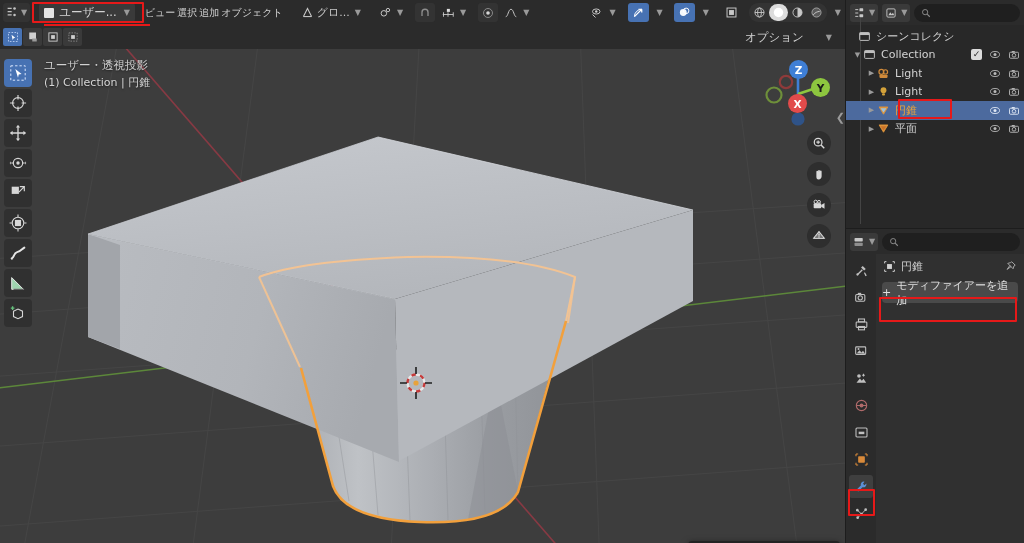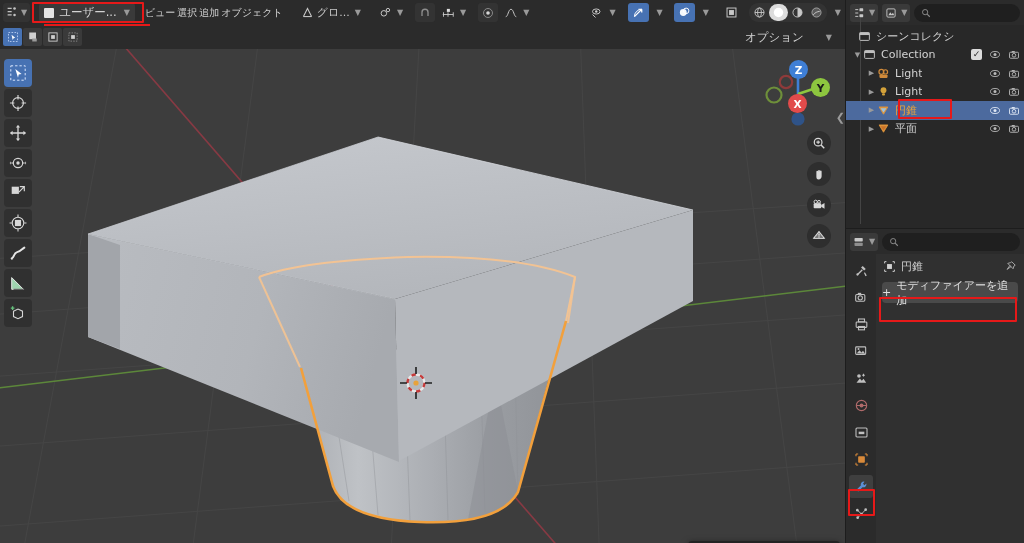--- a/index.html
+++ b/index.html
@@ -510,20 +510,24 @@
       <path d="M301 319 L333 437 Q345 470 420 473 Q500 476 518 443 L566 272" stroke="#f2a03c" stroke-width="2.6" fill="none" stroke-linejoin="round"></path>
 
       <g transform="translate(416,334)">
         <circle r="8.5" fill="none" stroke="#e8e8e8" stroke-width="2.4"></circle>
         <circle r="8.5" fill="none" stroke="#c43a3a" stroke-width="2.4" stroke-dasharray="4.4 4.4"></circle>
         <circle r="2.6" fill="#e8a33c"></circle>
         <path d="M0 -16 V-9 M0 9 V16 M-16 0 H-9 M9 0 H16" stroke="#1f1f1f" stroke-width="1.6"></path>
       </g>
     </svg>
 
+    <div class="vp-text">
+      <div>ユーザー・透視投影</div>
+      <div class="l2">(1) Collection | 円錐</div>
+    </div>
 
     <div class="lefttools">
       <div class="lt-btn active">
         <svg width="18" height="18" viewBox="0 0 20 20">
           <rect x="2" y="2" width="16" height="16" stroke="#dce8ff" stroke-width="1.1" stroke-dasharray="2.6 2.2" fill="none"></rect>
           <path d="M7 5.5l7 5.5-3.2.8-.8 3.4z" fill="#ffffff"></path>
         </svg>
       </div>
       <div class="lt-btn">
         <svg width="18" height="18" viewBox="0 0 20 20">

